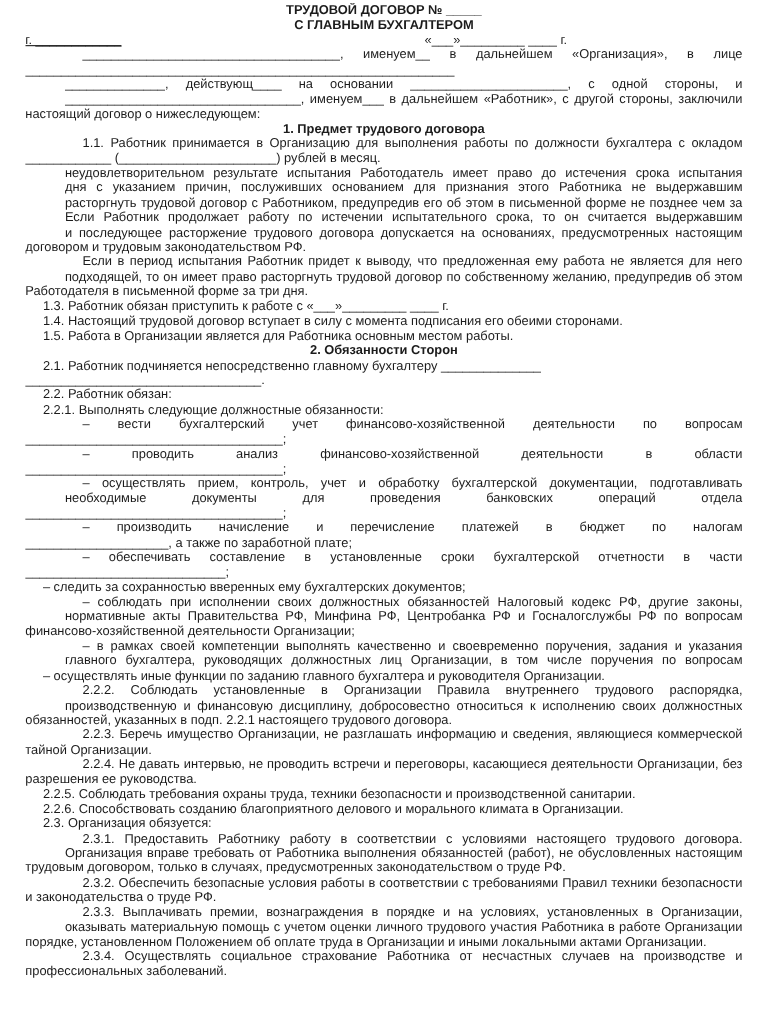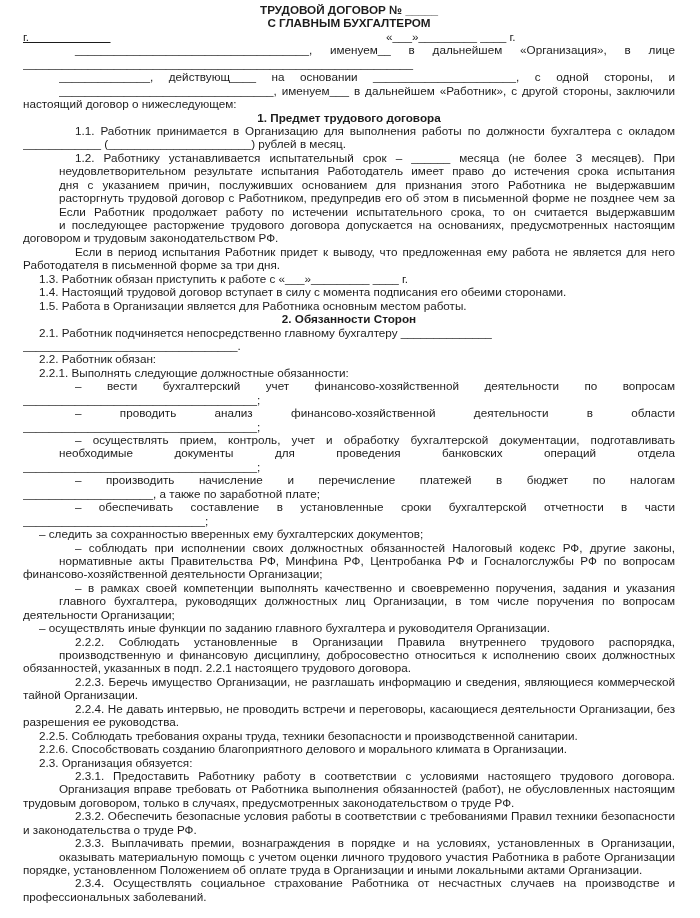--- a/index.html
+++ b/index.html
@@ -49,28 +49,28 @@
     <div class="ln h">С ГЛАВНЫМ БУХГАЛТЕРОМ</div>
     <div class="ln cd"><span>г. ____________</span><span class="date">«___»_________ ____ г.</span></div>
     <div class="ln j i">____________________________________, именуем__ в дальнейшем «Организация», в лице</div>
     <div class="ln">____________________________________________________________</div>
     <div class="ln j">______________, действующ____ на основании ______________________, с одной стороны, и</div>
     <div class="ln j">_________________________________, именуем___ в дальнейшем «Работник», с другой стороны, заключили</div>
     <div class="ln">настоящий договор о нижеследующем:</div>
     <div class="ln h">1. Предмет трудового договора</div>
     <div class="ln j i">1.1. Работник принимается в Организацию для выполнения работы по должности бухгалтера с окладом</div>
     <div class="ln">____________ (______________________) рублей в месяц.</div>
-    <div class="ln j i">1.2. Работнику устанавливается испытательный срок – ______ месяца (не более 3 месяцев). При</div>
     <div class="ln j">неудовлетворительном результате испытания Работодатель имеет право до истечения срока испытания</div>
     <div class="ln j">дня с указанием причин, послуживших основанием для признания этого Работника не выдержавшим испытание.</div>
     <div class="ln j">расторгнуть трудовой договор с Работником, предупредив его об этом в письменной форме не позднее чем за три</div>
     <div class="ln j">Если Работник продолжает работу по истечении испытательного срока, то он считается выдержавшим испытание</div>
     <div class="ln j">и последующее расторжение трудового договора допускается на основаниях, предусмотренных настоящим</div>
     <div class="ln">договором и трудовым законодательством РФ.</div>
     <div class="ln j i">Если в период испытания Работник придет к выводу, что предложенная ему работа не является для него</div>
+    <div class="ln j">подходящей, то он имеет право расторгнуть трудовой договор по собственному желанию, предупредив об этом</div>
     <div class="ln">Работодателя в письменной форме за три дня.</div>
     <div class="ln i">1.3. Работник обязан приступить к работе с «___»_________ ____ г.</div>
     <div class="ln i">1.4. Настоящий трудовой договор вступает в силу с момента подписания его обеими сторонами.</div>
     <div class="ln i">1.5. Работа в Организации является для Работника основным местом работы.</div>
     <div class="ln h">2. Обязанности Сторон</div>
     <div class="ln i">2.1. Работник подчиняется непосредственно главному бухгалтеру ______________</div>
     <div class="ln">_________________________________.</div>
     <div class="ln i">2.2. Работник обязан:</div>
     <div class="ln i">2.2.1. Выполнять следующие должностные обязанности:</div>
     <div class="ln j i">– вести бухгалтерский учет финансово-хозяйственной деятельности по вопросам</div>
@@ -83,21 +83,20 @@
     <div class="ln j i">– производить начисление и перечисление платежей в бюджет по налогам _________________________________,</div>
     <div class="ln">____________________, а также по заработной плате;</div>
     <div class="ln j i">– обеспечивать составление в установленные сроки бухгалтерской отчетности в части</div>
     <div class="ln">____________________________;</div>
     <div class="ln i">– следить за сохранностью вверенных ему бухгалтерских документов;</div>
     <div class="ln j i">– соблюдать при исполнении своих должностных обязанностей Налоговый кодекс РФ, другие законы,</div>
     <div class="ln j">нормативные акты Правительства РФ, Минфина РФ, Центробанка РФ и Госналогслужбы РФ по вопросам</div>
     <div class="ln">финансово-хозяйственной деятельности Организации;</div>
     <div class="ln j i">– в рамках своей компетенции выполнять качественно и своевременно поручения, задания и указания</div>
     <div class="ln j">главного бухгалтера, руководящих должностных лиц Организации, в том числе поручения по вопросам</div>
-    <div class="ln">деятельности Организации;</div>
     <div class="ln i">– осуществлять иные функции по заданию главного бухгалтера и руководителя Организации.</div>
     <div class="ln j i">2.2.2. Соблюдать установленные в Организации Правила внутреннего трудового распорядка,</div>
     <div class="ln j">производственную и финансовую дисциплину, добросовестно относиться к исполнению своих должностных</div>
     <div class="ln">обязанностей, указанных в подп. 2.2.1 настоящего трудового договора.</div>
     <div class="ln j i">2.2.3. Беречь имущество Организации, не разглашать информацию и сведения, являющиеся коммерческой</div>
     <div class="ln">тайной Организации.</div>
     <div class="ln j i">2.2.4. Не давать интервью, не проводить встречи и переговоры, касающиеся деятельности Организации, без</div>
     <div class="ln">разрешения ее руководства.</div>
     <div class="ln i">2.2.5. Соблюдать требования охраны труда, техники безопасности и производственной санитарии.</div>
     <div class="ln i">2.2.6. Способствовать созданию благоприятного делового и морального климата в Организации.</div>

